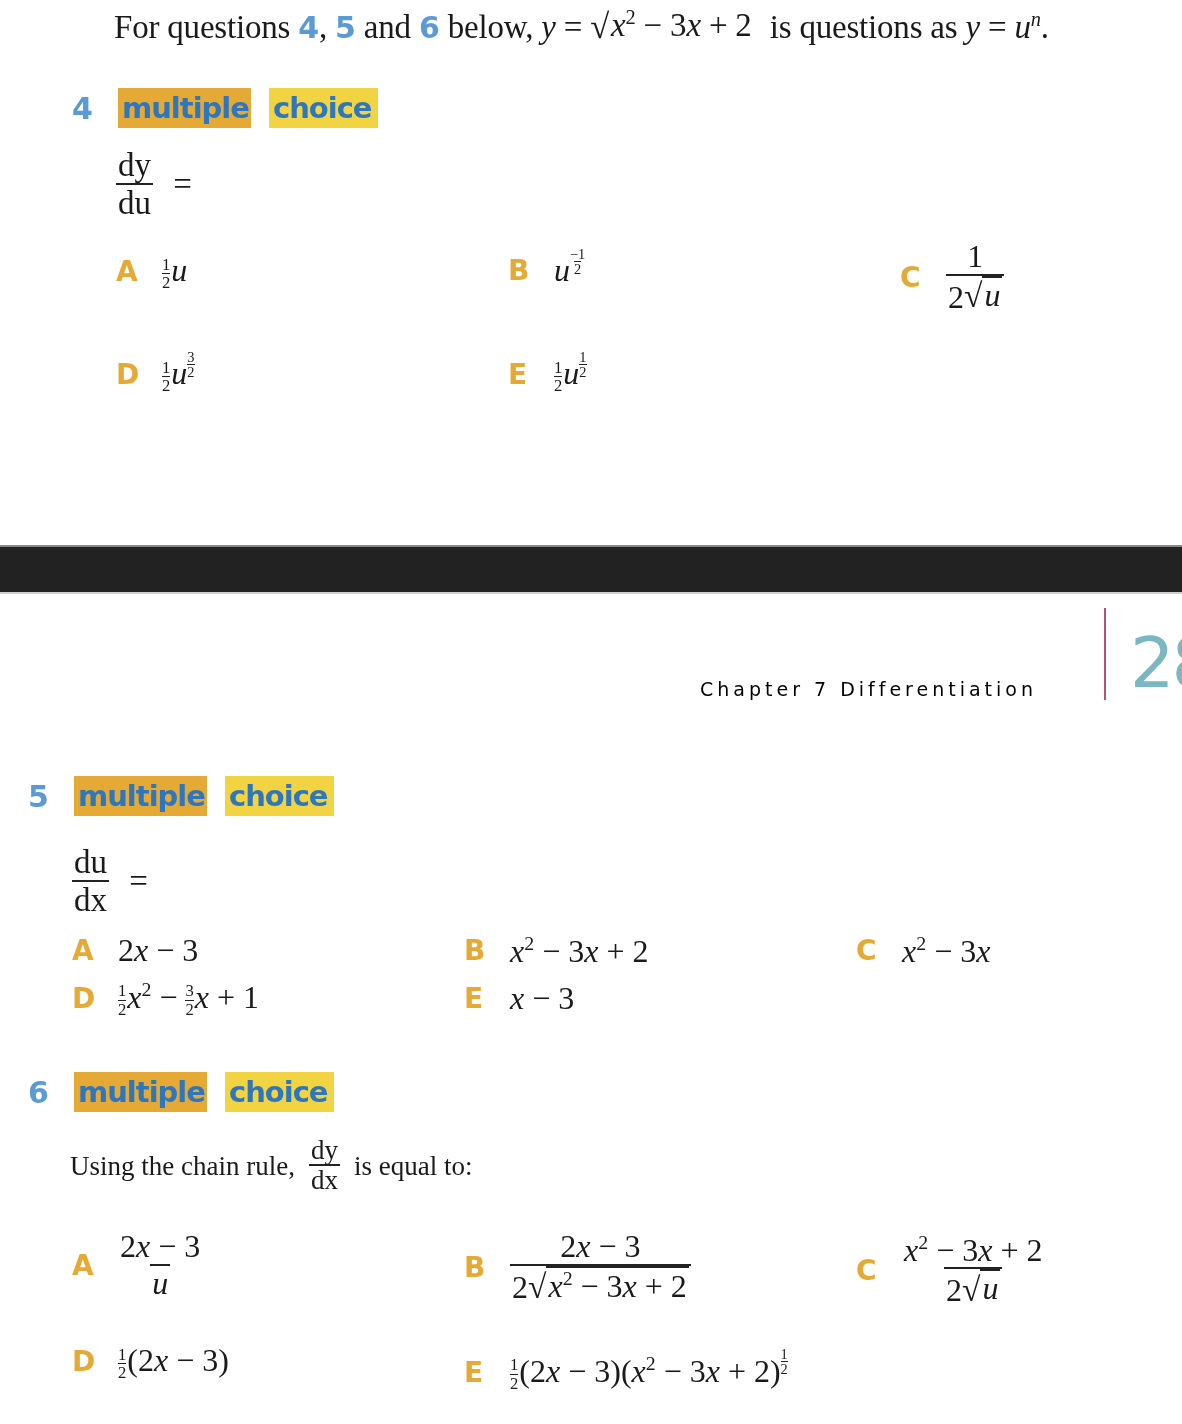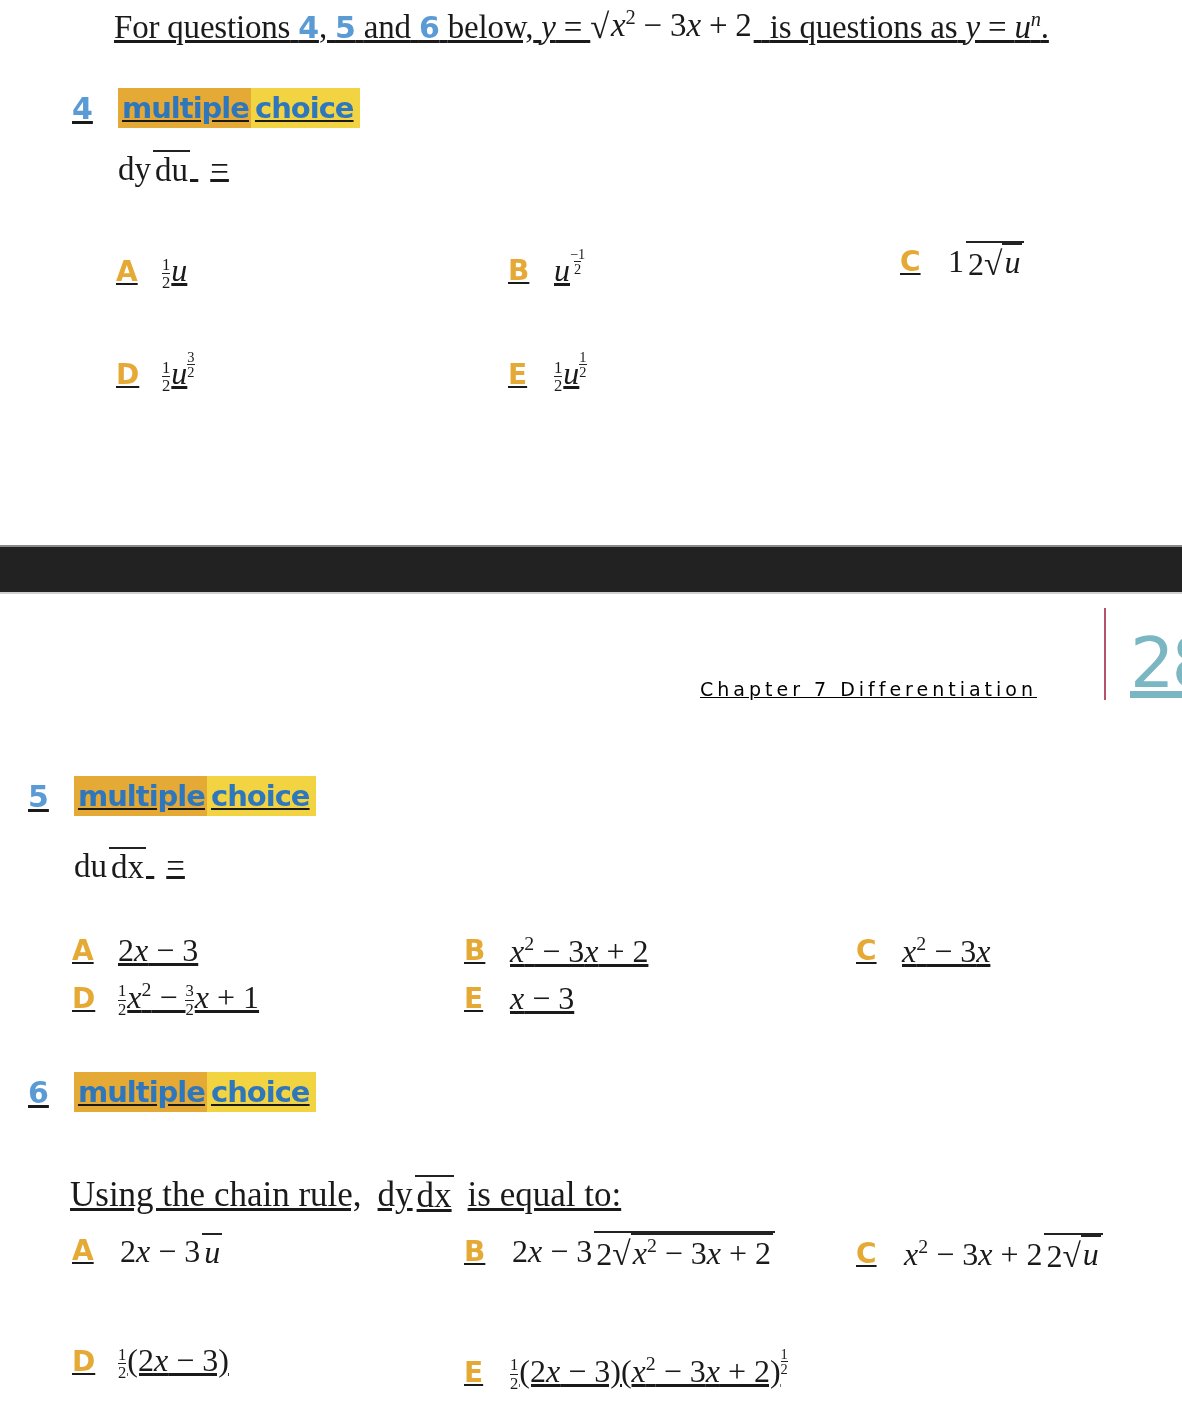--- a/index.html
+++ b/index.html
@@ -1,34 +1,34 @@
 <!DOCTYPE html>
 <html><head>
 <meta charset="utf-8">
 <style>
   html, body { margin:0; padding:0; background:#ffffff; }
   body { width:1182px; height:1424px; position:relative; overflow:hidden;
          font-family:"Liberation Serif", "DejaVu Serif", serif; color:#1a1a1a; }
-  .abs { position:absolute;text-decoration:underline; }
+  .abs { position:absolute; }
   i.v { font-style:italic; }
 
   
   .intro { left:114px; top:6px; font-size:33px; white-space:nowrap; letter-spacing:-0.2px; }
   .intro .qn { font-family:"DejaVu Sans", sans-serif; font-weight:bold; color:#5b9bd5; font-size:30px; }
 
   
   .qhead { display:flex; align-items:center; height:40px; }
   .qnum { font-family:"DejaVu Sans", sans-serif; font-weight:bold; color:#5b9bd5; font-size:30px; width:46px; }
   .badge { display:flex; height:26px; align-items:center; font-family:"DejaVu Sans", sans-serif;
            font-weight:bold; font-size:29px; color:#2f77bd; letter-spacing:-1px; }
   .badge .b1 { background:#e5a935; height:40px; line-height:40px; padding:0 2px 0 4px; }
-  .badge .b2 { background:#f2d442; height:40px; line-height:40px; padding:0 6px 0 4px; }
-
-  
-  .frac { display:inline-flex; flex-direction:row; align-items:center; vertical-align:middle; }
+  .badge .b2 { background:#f2d442; height:40px; line-height:40px; padding:0 6px 0 4px;margin-left:18px; }
+
+  
+  .frac { display:inline-flex; flex-direction:column; align-items:center; vertical-align:middle; }
   .frac .num { padding:0 2px; line-height:1.05; }
   .frac .den { border-top:2px solid #222; padding:0 2px; line-height:1.1; }
   .sfrac { display:inline-flex; flex-direction:column; align-items:center; vertical-align:middle;
            font-size:0.52em; line-height:1; margin-right:1px; }
   .sfrac .n { line-height:1.05; }
   .sfrac .d { border-top:1px solid #222; line-height:1.05; }
   .sup { vertical-align:super; font-size:0.62em; }
   .supfrac { display:inline-flex; flex-direction:column; align-items:center; font-size:0.45em;
              vertical-align:top; position:relative; top:-0.35em; line-height:1; }
   .supfrac .d { border-top:1px solid #222; }
@@ -180,21 +180,21 @@
 </div>
 
 <div class="abs qhead" style="left:28px; top:1072px;">
   <span class="qnum">6</span>
   <span class="badge">
     <span class="b1">multiple</span>
     <span class="b2">choice</span>
   </span>
 </div>
 
-<div class="abs" style="left:70px; top:1136px; font-size:35px; white-space:nowrap; display:flex; align-items:center;margin-top:39px;" title="Using the chain rule, dy/dx is equal to:">
+<div class="abs" style="left:70px; top:1136px; font-size:27px; white-space:nowrap; display:flex; align-items:center;" title="Using the chain rule, dy/dx is equal to:">
   <span>Using the chain rule,</span>
   <span class="frac" style="margin:0 14px;">
       <span class="num">dy</span>
       <span class="den">dx</span>
     </span>
   <span>is equal to:</span>
 </div>
 
 <div class="abs opt" style="left:72px; top:1230px;" title="(2x − 3) / u">
   <span class="letter">A</span>

